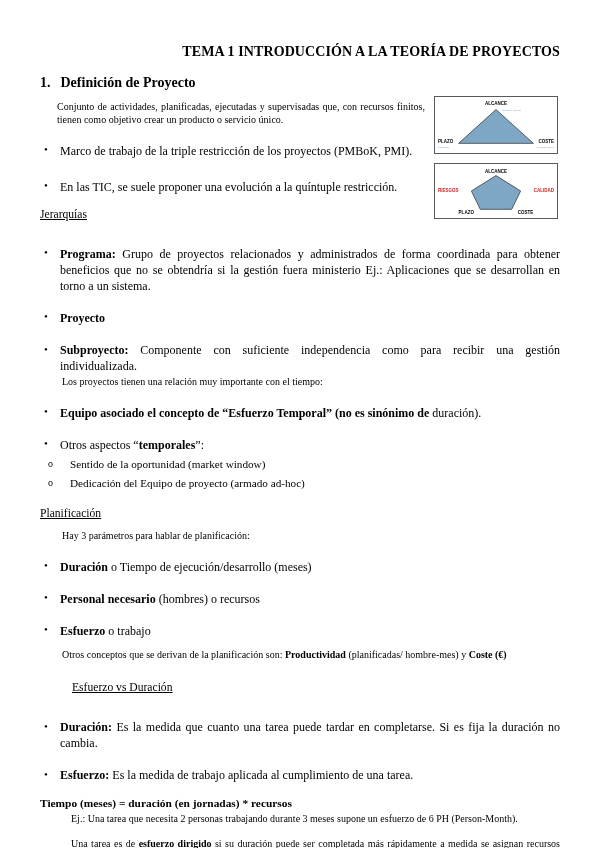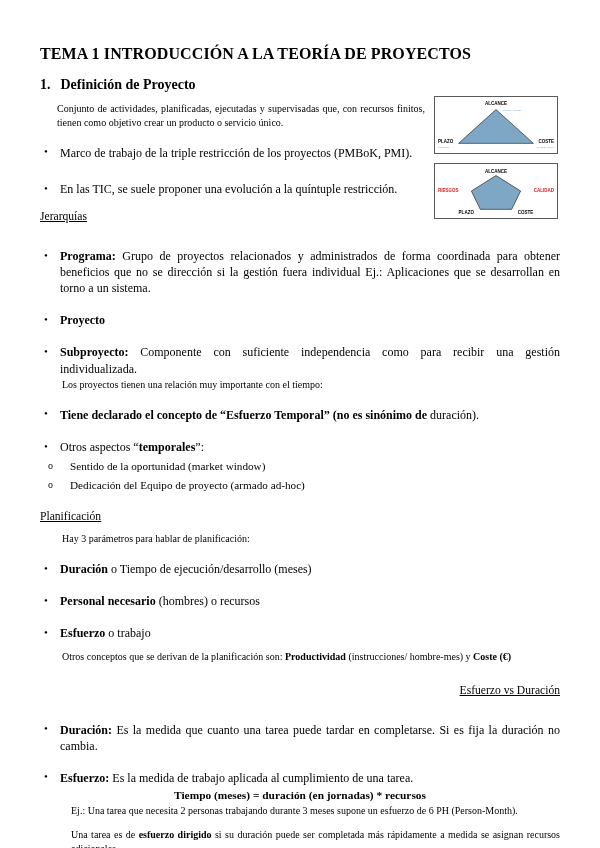--- a/index.html
+++ b/index.html
@@ -18,23 +18,23 @@
   .page {
     position: relative;
     width: 600px;
     height: 848px;
     background: #ffffff;
     box-sizing: border-box;
     padding: 44px 40px 10px 40px;
   }
 
   .doc-title {
-    font-size: 16px;
-    font-weight: bold;
-    text-align: left;
+    font-size: 14px;
+    font-weight: bold;
+    text-align: right;
     letter-spacing: 0.1px;
     margin: 0 0 14px 0;
     line-height: 1.2;
   }
 
   .section-num-heading {
     font-size: 14px;
     font-weight: bold;
     margin: 0 0 9px 0;
     display: flex;
@@ -103,24 +103,24 @@
   .lvl-d { margin-left: 0px; }    
 
   .spaced-bullet { margin-bottom: 20px !important; }
 
   .indent-body { margin-left: 22px; }
   .indent-body2 { margin-left: 40px; }
 
   b, strong { font-weight: bold; }
 
   .center-formula {
-    text-align: center;
+    text-align: left;
     font-size: 11.4px;
     font-weight: bold;
-    margin: 3px 0 3px 0;
+    margin: 14px 0 3px 0;
   }
 
   
   .diagrams {
     position: absolute;
     right: 42px;
     top: 96px;
     width: 124px;
   }
   .diagram-box {
@@ -202,51 +202,51 @@
   <ul class="bul lvl-a">
     <li class="bullet spaced-bullet">Marco de trabajo de la triple restricción de los proyectos (PMBoK, PMI).</li>
     <li class="bullet">En las TIC, se suele proponer una evolución a la quíntuple restricción.</li>
   </ul>
 
   <div class="sub-heading-wrap">
     <div class="sub-heading">Jerarquías</div>
   </div>
 
   <ul class="bul lvl-b">
-    <li class="bullet"><b>Programa:</b><span> Grupo de proyectos relacionados y administrados de forma coordinada para obtener beneficios que no se dirección si la gestión fuera individual Ej.: Aplicaciones que se desarrollan en torno a un sistema.</span></li>
+    <li class="bullet"><b>Programa:</b><span> Grupo de proyectos relacionados y administrados de forma coordinada para obtener beneficios que no se obtendría si la gestión fuera ministerio Ej.: Aplicaciones que se desarrollan en torno a un sistema.</span></li>
     <li class="bullet"><b>Proyecto</b><span></span></li>
     <li class="bullet"><b>Subproyecto:</b><span> Componente con suficiente independencia como para recibir una gestión individualizada.</span></li>
   </ul>
 
   <div class="para indent-body">Los proyectos tienen una relación muy importante con el tiempo:</div>
 
   <ul class="bul lvl-b">
-    <li class="bullet"><b>Tiene declarado el concepto de “Esfuerzo Temporal” (no es sinónimo de</b><span> duración).</span></li>
+    <li class="bullet"><b>Equipo asociado el concepto de “Esfuerzo Temporal” (no es sinónimo de</b><span> duración).</span></li>
     <li class="bullet"><span>Otros aspectos “</span><b>temporales</b><span>”:</span></li>
   </ul>
 
   <ul class="bul2 lvl-c">
     <li class="circle">Sentido de la oportunidad (market window)</li>
     <li class="circle">Dedicación del Equipo de proyecto (armado ad-hoc)</li>
   </ul>
 
   <div class="sub-heading-wrap">
     <div class="sub-heading">Planificación</div>
   </div>
   <div class="para indent-body">Hay 3 parámetros para hablar de planificación:</div>
 
   <ul class="bul lvl-b">
     <li class="bullet"><b>Duración</b><span> o Tiempo de ejecución/desarrollo (meses)</span></li>
     <li class="bullet"><b>Personal necesario</b><span> (hombres) o recursos</span></li>
     <li class="bullet"><b>Esfuerzo</b><span> o trabajo</span></li>
   </ul>
 
-  <div class="para indent-body" style="margin-top:9px;"><span>Otros conceptos que se derivan de la planificación son: </span><b>Productividad</b><span> (instrucciones/ hombre-mes) y </span><b>Coste (€)</b></div>
-
-  <div class="sub-heading-wrap" style="margin-left:32px;text-align:right;">
+  <div class="para indent-body" style="margin-top:9px;"><span>Otros conceptos que se derivan de la planificación son: </span><b>Productividad</b><span> (planificadas/ hombre-mes) y </span><b>Coste (€)</b></div>
+
+  <div class="sub-heading-wrap" style="margin-left:32px;">
     <div class="sub-heading">Esfuerzo vs Duración</div>
   </div>
 
   <ul class="bul lvl-d">
     <li class="bullet"><b>Duración:</b><span> Es la medida que cuanto una tarea puede tardar en completarse. Si es fija la duración no cambia.</span></li>
     <li class="bullet"><b>Esfuerzo:</b><span> Es la medida de trabajo aplicada al cumplimiento de una tarea.</span></li>
   </ul>
 
   <div class="center-formula">Tiempo (meses) = duración (en jornadas) * recursos</div>
 

